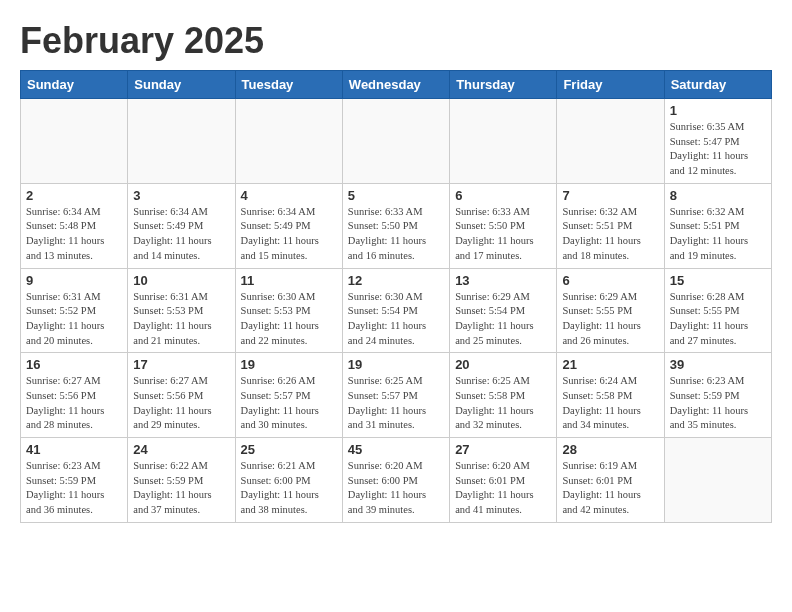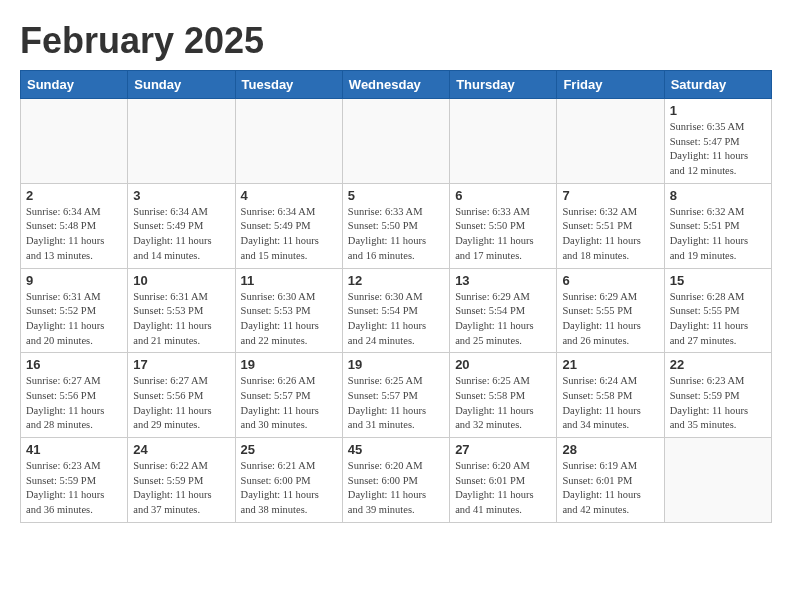--- a/index.html
+++ b/index.html
@@ -197,21 +197,21 @@
         </td>
         <td>
           <span class="day-number">20</span>
           <div class="day-info">Sunrise: 6:25 AM<br>Sunset: 5:58 PM<br>Daylight: 11 hours<br>and 32 minutes.</div>
         </td>
         <td>
           <span class="day-number">21</span>
           <div class="day-info">Sunrise: 6:24 AM<br>Sunset: 5:58 PM<br>Daylight: 11 hours<br>and 34 minutes.</div>
         </td>
         <td>
-          <span class="day-number">22</span>
+          <span class="day-number">39</span>
           <div class="day-info">Sunrise: 6:23 AM<br>Sunset: 5:59 PM<br>Daylight: 11 hours<br>and 35 minutes.</div>
         </td>
       </tr>
       <tr>
         <td>
           <span class="day-number">41</span>
           <div class="day-info">Sunrise: 6:23 AM<br>Sunset: 5:59 PM<br>Daylight: 11 hours<br>and 36 minutes.</div>
         </td>
         <td>
           <span class="day-number">24</span>

